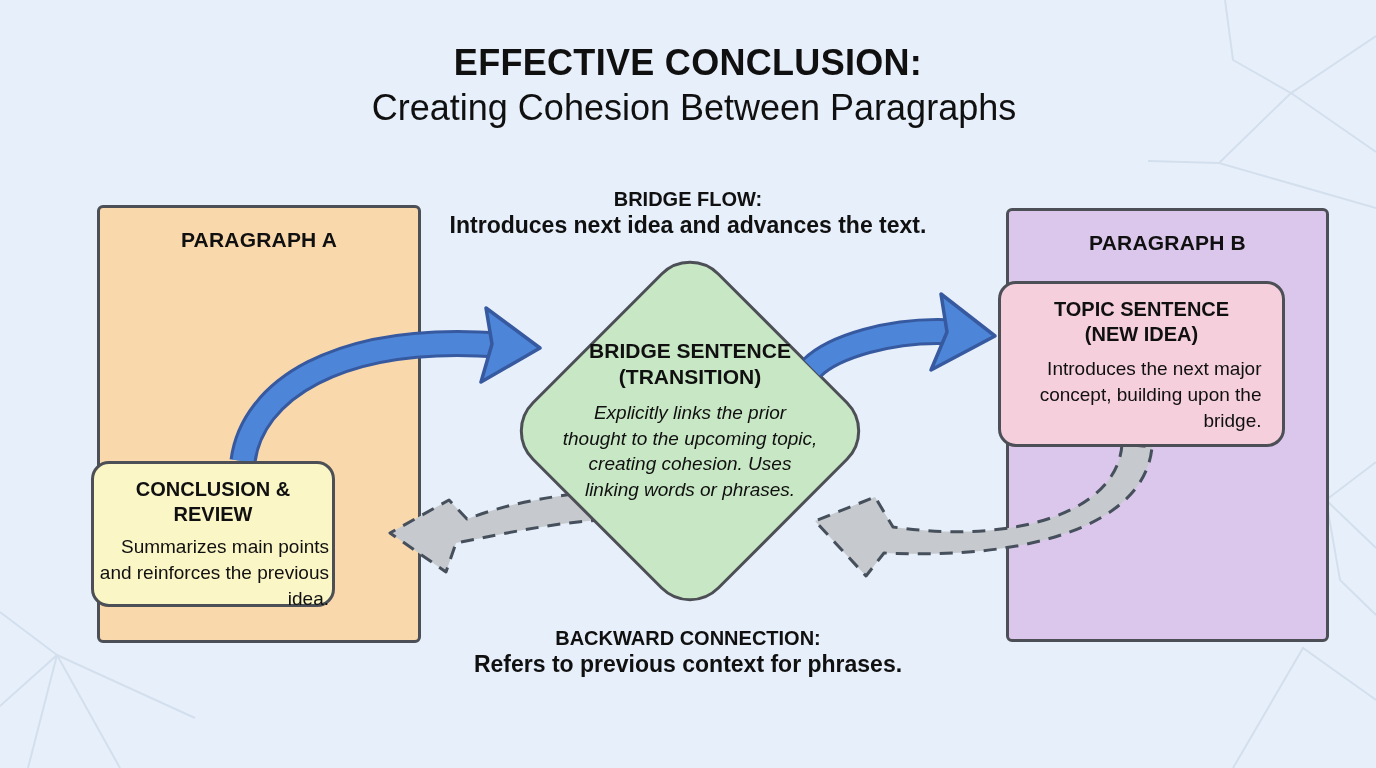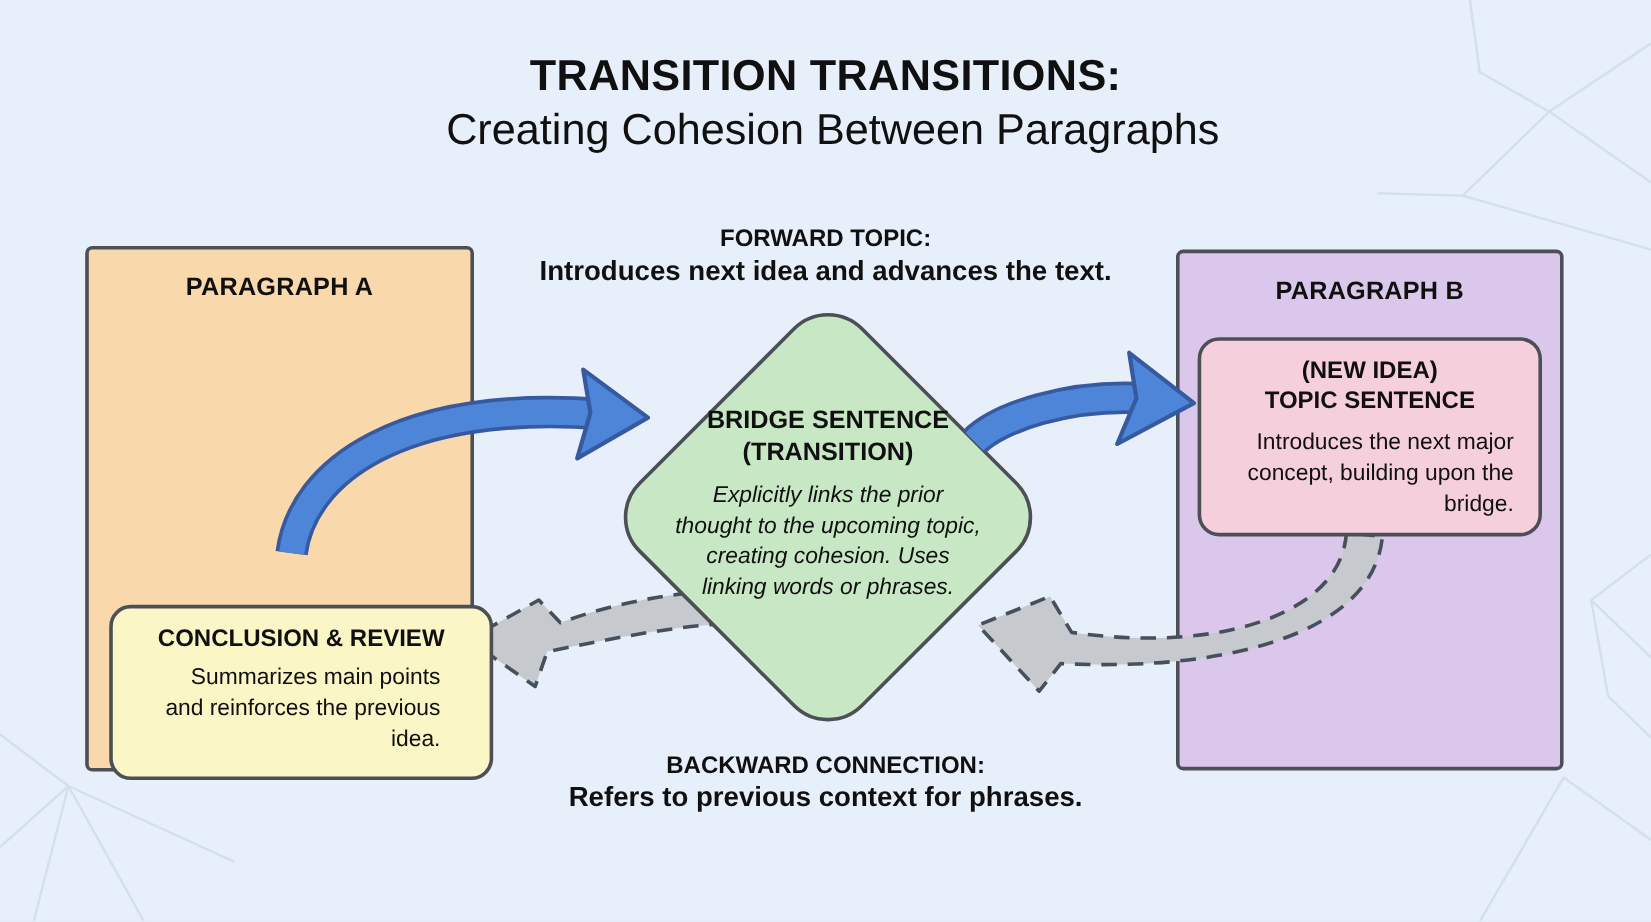--- a/index.html
+++ b/index.html
@@ -9,34 +9,34 @@
     font-family:"Liberation Sans","DejaVu Sans",sans-serif;
     color:var(--text,#101010);
   }
   svg.layer{position:absolute;left:0;top:0;width:1376px;height:768px;}
   .pattern{z-index:0;}
   .graphics{z-index:2;pointer-events:none;}
 
   
   .bigbox{
     position:absolute;z-index:1;box-sizing:border-box;
-    border:3px solid var(--border,#4c4f55);border-radius:6px;
+    border:3px solid var(--border,#4c4f55);border-radius:6px;margin-left:26px;
   }
   .box-a{left:71px;top:205px;width:324px;height:438px;background:var(--peach,#f9d8ac);}
   .box-b{left:980px;top:208px;width:323px;height:434px;background:var(--purple,#dcc7ec);}
   .bigbox .box-title{
     text-align:center;margin-top:20px;font-weight:bold;font-size:21px;letter-spacing:.2px;
   }
 
   
   .innerbox{
     position:absolute;z-index:3;box-sizing:border-box;text-align:center;
     border:3px solid var(--border,#4c4f55);border-radius:18px;padding-top:13px;
   }
-  .conclusion{left:91px;top:461px;width:320px;height:146px;background:var(--yellow,#fbf6c6);margin-top:43px;}
+  .conclusion{left:91px;top:461px;width:244px;height:146px;background:var(--yellow,#fbf6c6);}
   .topic{left:998px;top:281px;width:287px;height:166px;background:var(--pink,#f6cfdd);}
   .innerbox .head{font-weight:bold;font-size:20px;line-height:25px;}
   .innerbox .body{font-size:19px;line-height:26px;margin:7px auto 0 auto;text-align:right;}
   .conclusion .body{width:232px;}
   .topic .body{width:240px;margin-top:9px;}
 
   
   .diamond-text{
     position:absolute;z-index:3;left:525px;top:338px;width:330px;text-align:center;
   }
@@ -113,38 +113,38 @@
       <path class="blue-head" d="M995,336 L941,294 L947,332 L931,370 Z"></path>
     </g>
   </svg>
 
   <div class="innerbox conclusion">
     <div class="head">CONCLUSION &amp; REVIEW</div>
     <div class="body">Summarizes main points and reinforces the previous idea.</div>
   </div>
 
   <div class="innerbox topic">
+    <div class="head">TOPIC SENTENCE</div>
     <div class="head">(NEW IDEA)</div>
-    <div class="head">TOPIC SENTENCE</div>
     <div class="body">Introduces the next major concept, building upon the bridge.</div>
   </div>
 
   <div class="diamond-text">
     <div class="head">BRIDGE SENTENCE</div>
     <div class="head">(TRANSITION)</div>
     <div class="body">Explicitly links the prior thought to the upcoming topic, creating cohesion. Uses linking words or phrases.</div>
   </div>
 
   <div class="main-title">
-    <div class="t1">TRANSITION TRANSITIONS:</div>
+    <div class="t1">EFFECTIVE CONCLUSION:</div>
     <div class="t2">Creating Cohesion Between Paragraphs</div>
   </div>
 
   <div class="flow-label forward">
-    <div class="head">FORWARD TOPIC:</div>
+    <div class="head">BRIDGE FLOW:</div>
     <div class="desc">Introduces next idea and advances the text.</div>
   </div>
 
   <div class="flow-label backward">
     <div class="head">BACKWARD CONNECTION:</div>
     <div class="desc">Refers to previous context for phrases.</div>
   </div>
 
 </div>
 

